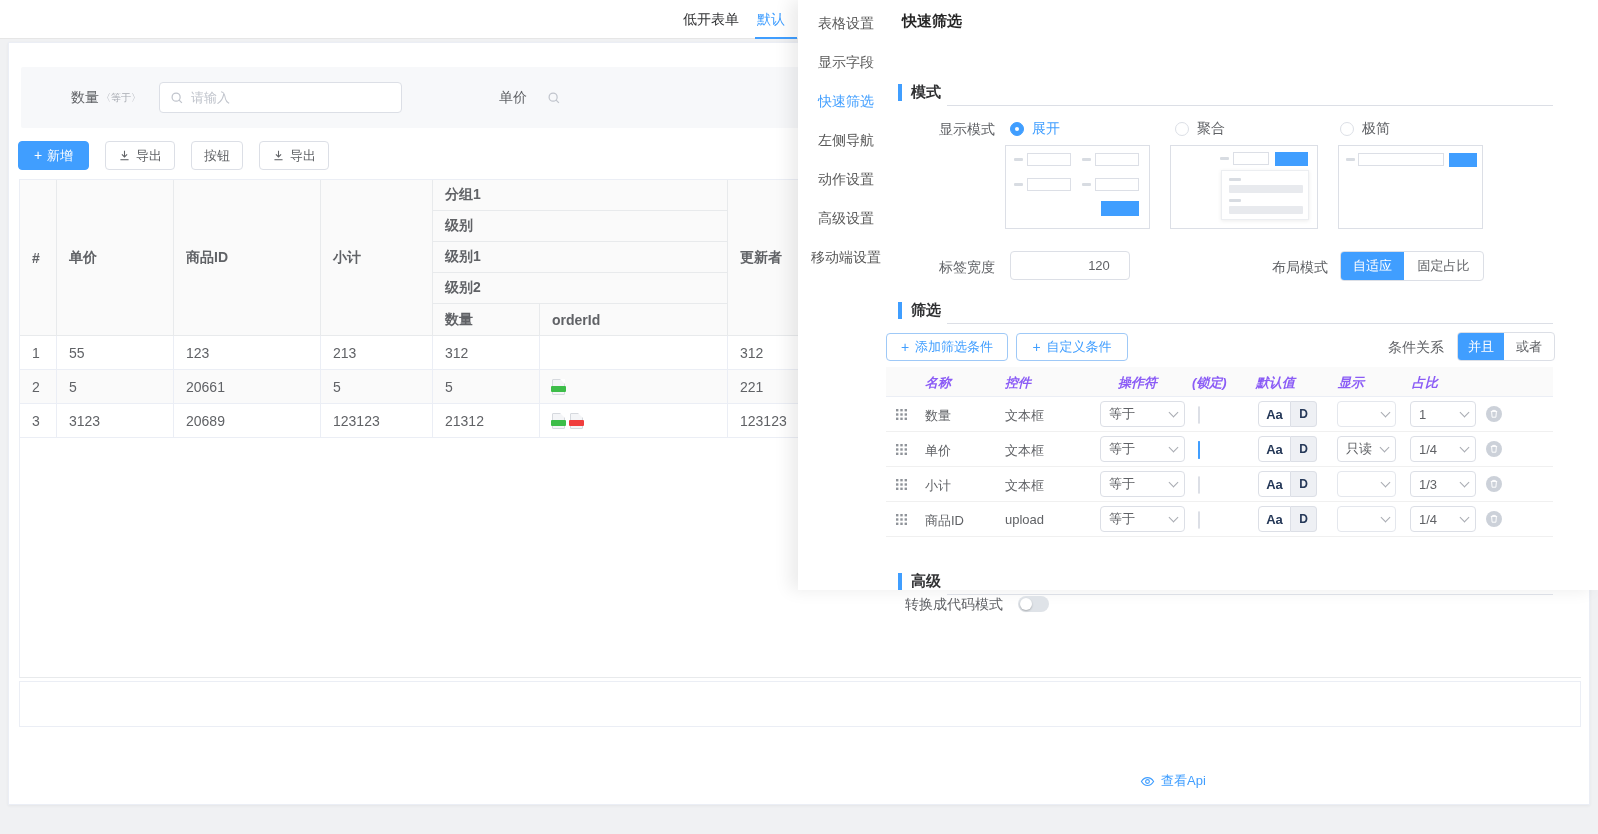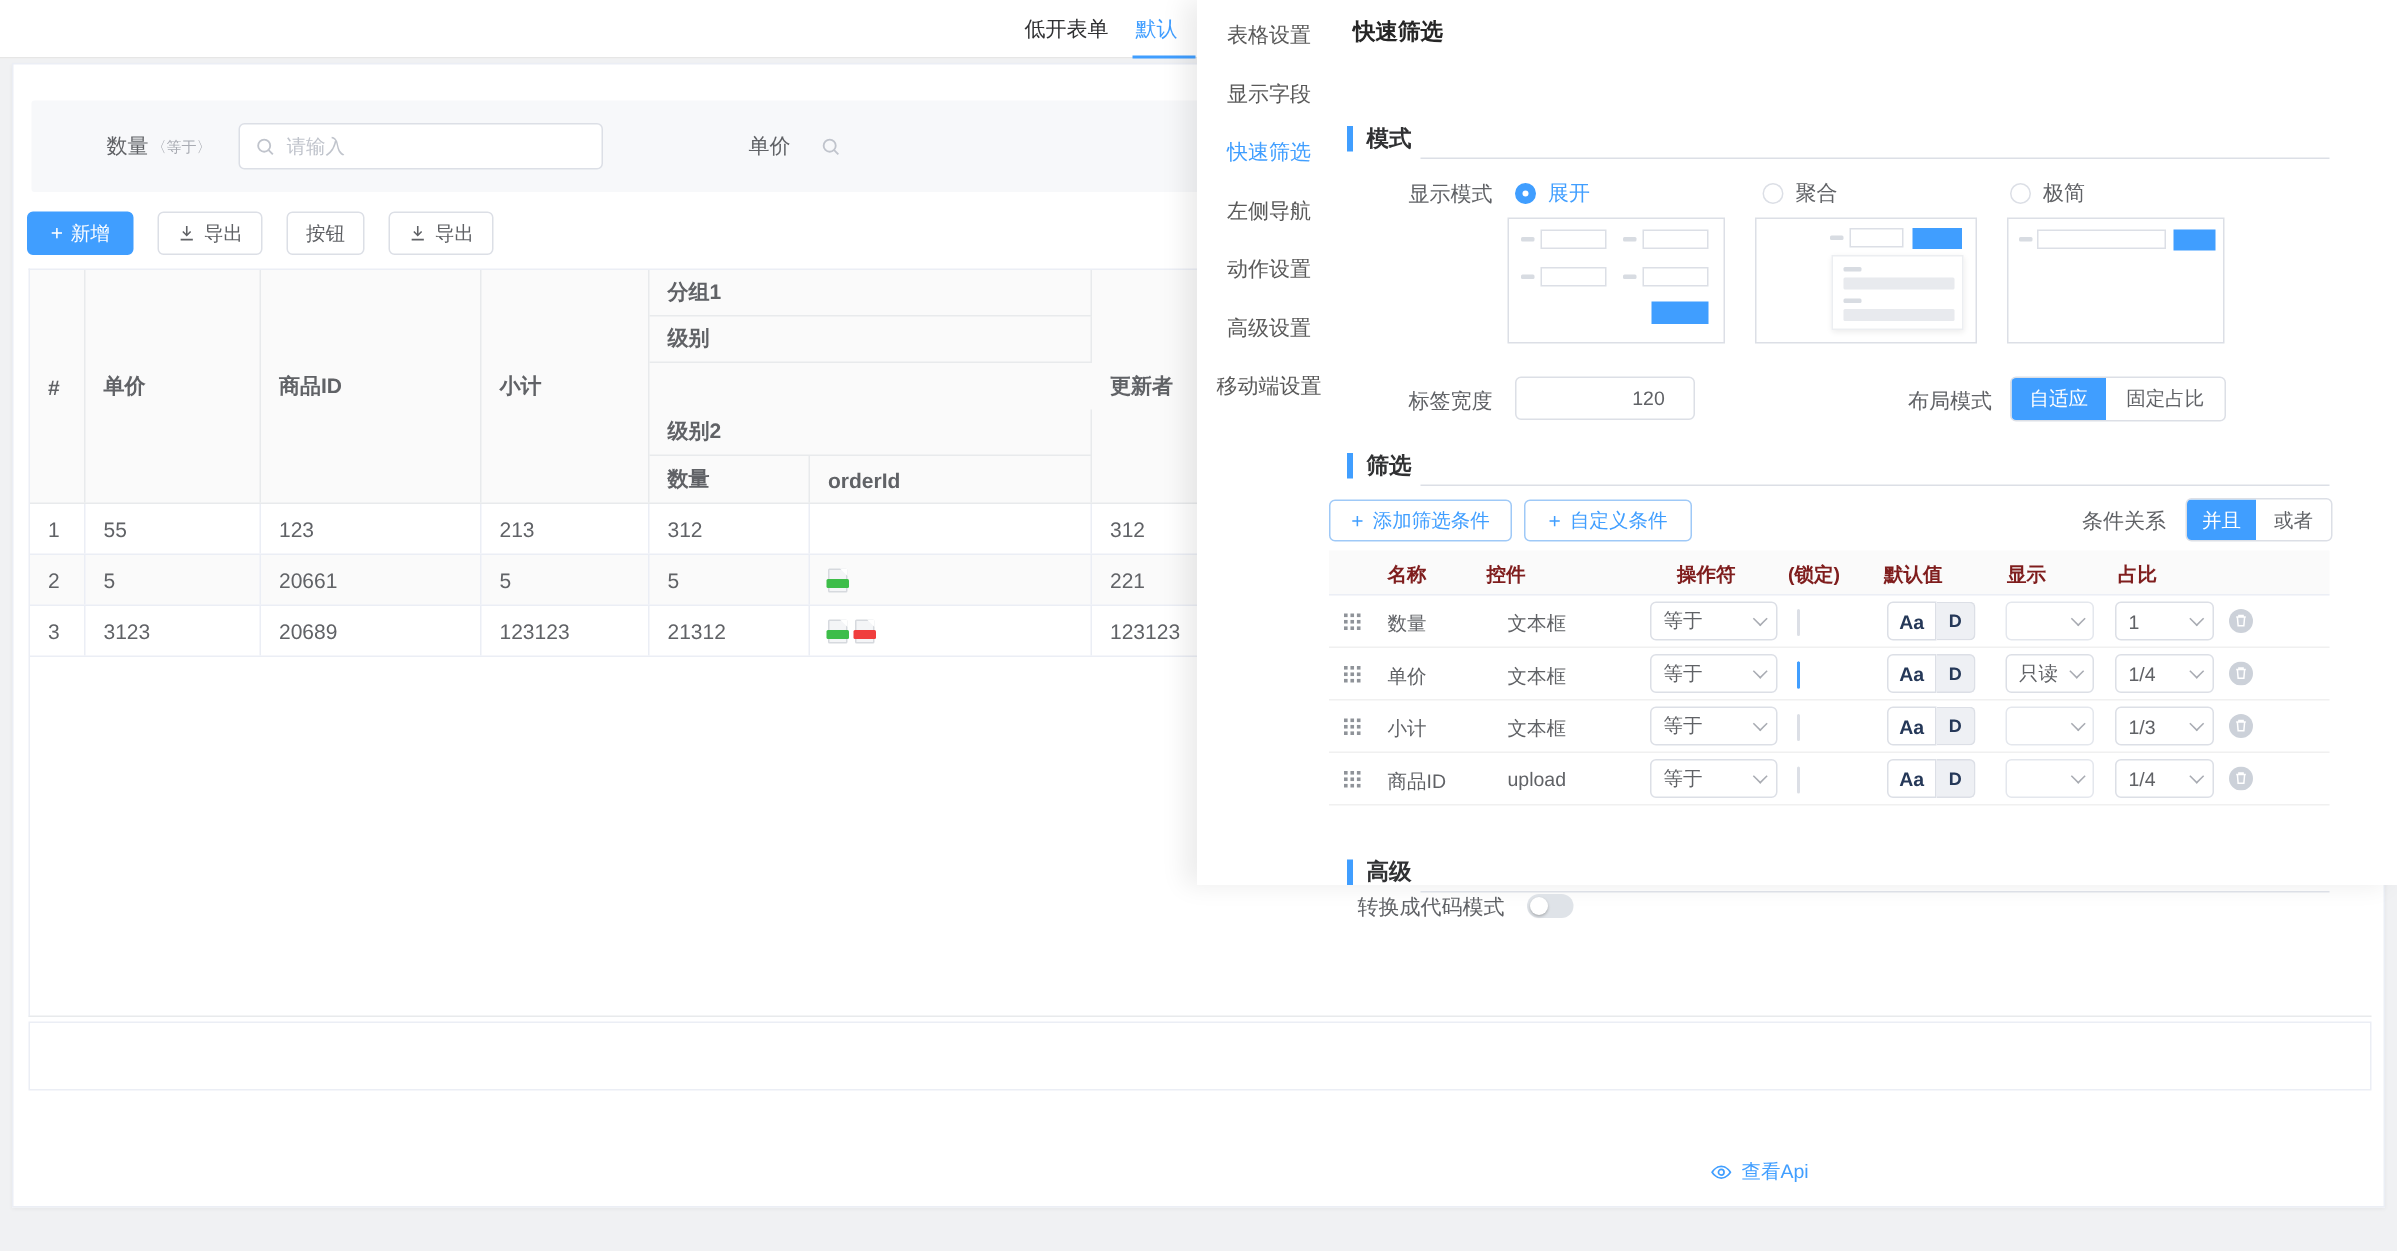--- a/index.html
+++ b/index.html
@@ -101,23 +101,23 @@
   .seg-rel .seg-item:first-child { width:46px; }
   .seg-rel .seg-item:last-child { width:50px; }
 
   .btn-cond { position:absolute; top:333px; height:28px; border:1px solid #9fc9f7; border-radius:4px; background:#fff; color:#409eff; font-size:13px; display:flex; align-items:center; justify-content:center; gap:6px; cursor:pointer; }
   .btn-cond1 { left:-12px; width:122px; }
   .btn-cond2 { left:118px; width:112px; }
   .rel-label { position:absolute; left:490px; top:339px; font-size:14px; color:#606266; }
 
   
   .ftable { position:absolute; left:-12px; top:367px; width:667px; }
-  .fhead { position:relative; height:30px; background:#fafafa; border-bottom:1px solid #ebeef5; font-size:13px; font-weight:700; color:#7f1d1d; }
+  .fhead { position:relative; height:30px; background:#fafafa; border-bottom:1px solid #ebeef5; font-size:13px; font-weight:700; color:#8b5cf6;font-style:italic; }
   .fhead span { position:absolute; top:7px; }
-  .fh-name{left:39px;} .fh-widget{left:105px;text-align:center;} .fh-op{left:232px;} .fh-lock{left:306px;} .fh-def{left:370px;} .fh-disp{left:452px;} .fh-ratio{left:526px;}
+  .fh-name{left:39px;} .fh-widget{left:119px;text-align:center;} .fh-op{left:232px;} .fh-lock{left:306px;} .fh-def{left:370px;} .fh-disp{left:452px;} .fh-ratio{left:526px;}
   .frow { position:relative; height:35px; border-bottom:1px solid #f0f0f0; }
   .fr-handle { position:absolute; left:9px; top:11px; cursor:grab; }
   .fr-name { position:absolute; left:39px; top:10px; font-size:13px; color:#606266; }
   .fr-widget { position:absolute; left:119px; top:10px; font-size:13px; color:#606266; }
   .fr-op { position:absolute; left:214px; top:4px; width:85px; }
   .fr-lock { position:absolute; left:312px; top:10px; }
   .fr-def { position:absolute; left:372px; top:4px; display:flex; }
   .fr-disp { position:absolute; left:451px; top:4px; width:59px; }
   .fr-ratio { position:absolute; left:524px; top:4px; width:66px; }
   .fr-del { position:absolute; left:600px; top:9px; cursor:pointer; }
@@ -195,20 +195,21 @@
   </div>
 
   <div class="lt-wrap">
     <div class="lt-cols lt-head">
       <div class="h-span">#</div>
       <div class="h-span">单价</div>
       <div class="h-span">商品ID</div>
       <div class="h-span">小计</div>
       <div class="h-grp" style="grid-row:1">分组1</div>
       <div class="h-grp" style="grid-row:2">级别</div>
+      <div class="h-grp" style="grid-row:3">级别1</div>
       <div class="h-grp" style="grid-row:4">级别2</div>
       <div style="grid-row:5;grid-column:5">数量</div>
       <div style="grid-row:5;grid-column:6">orderId</div>
       <div class="h-span h-upd" style="grid-column:7">更新者</div>
     </div>
 
     <div class="lt-cols lt-row">
       <div>1</div>
       <div>55</div>
       <div>123</div>

